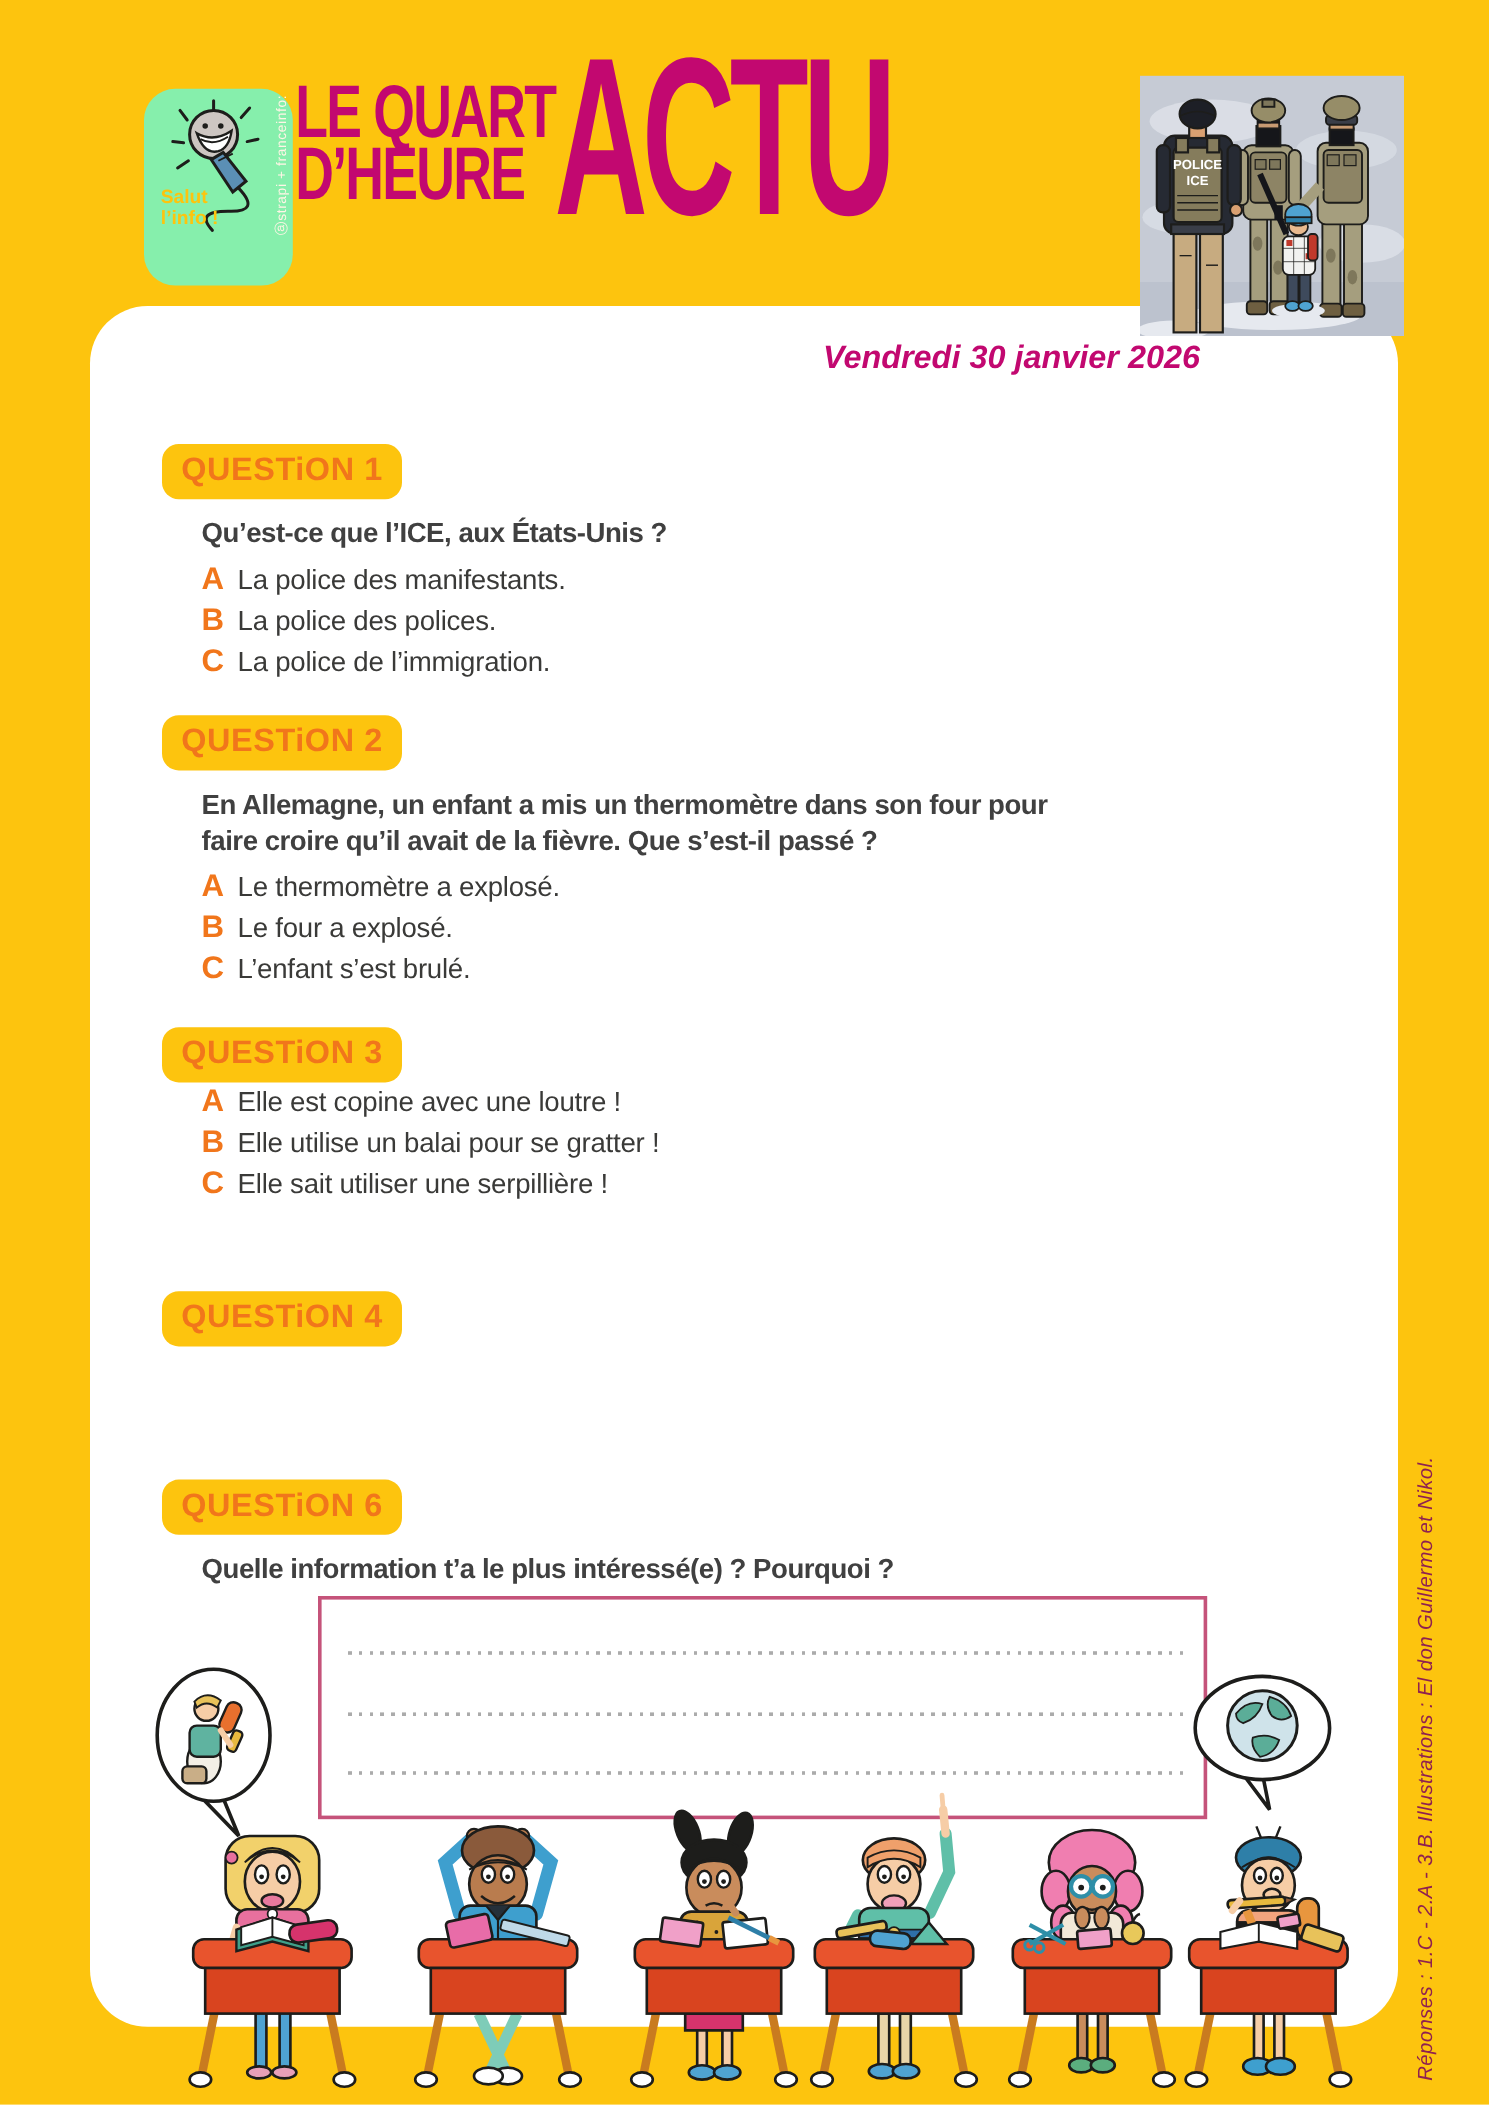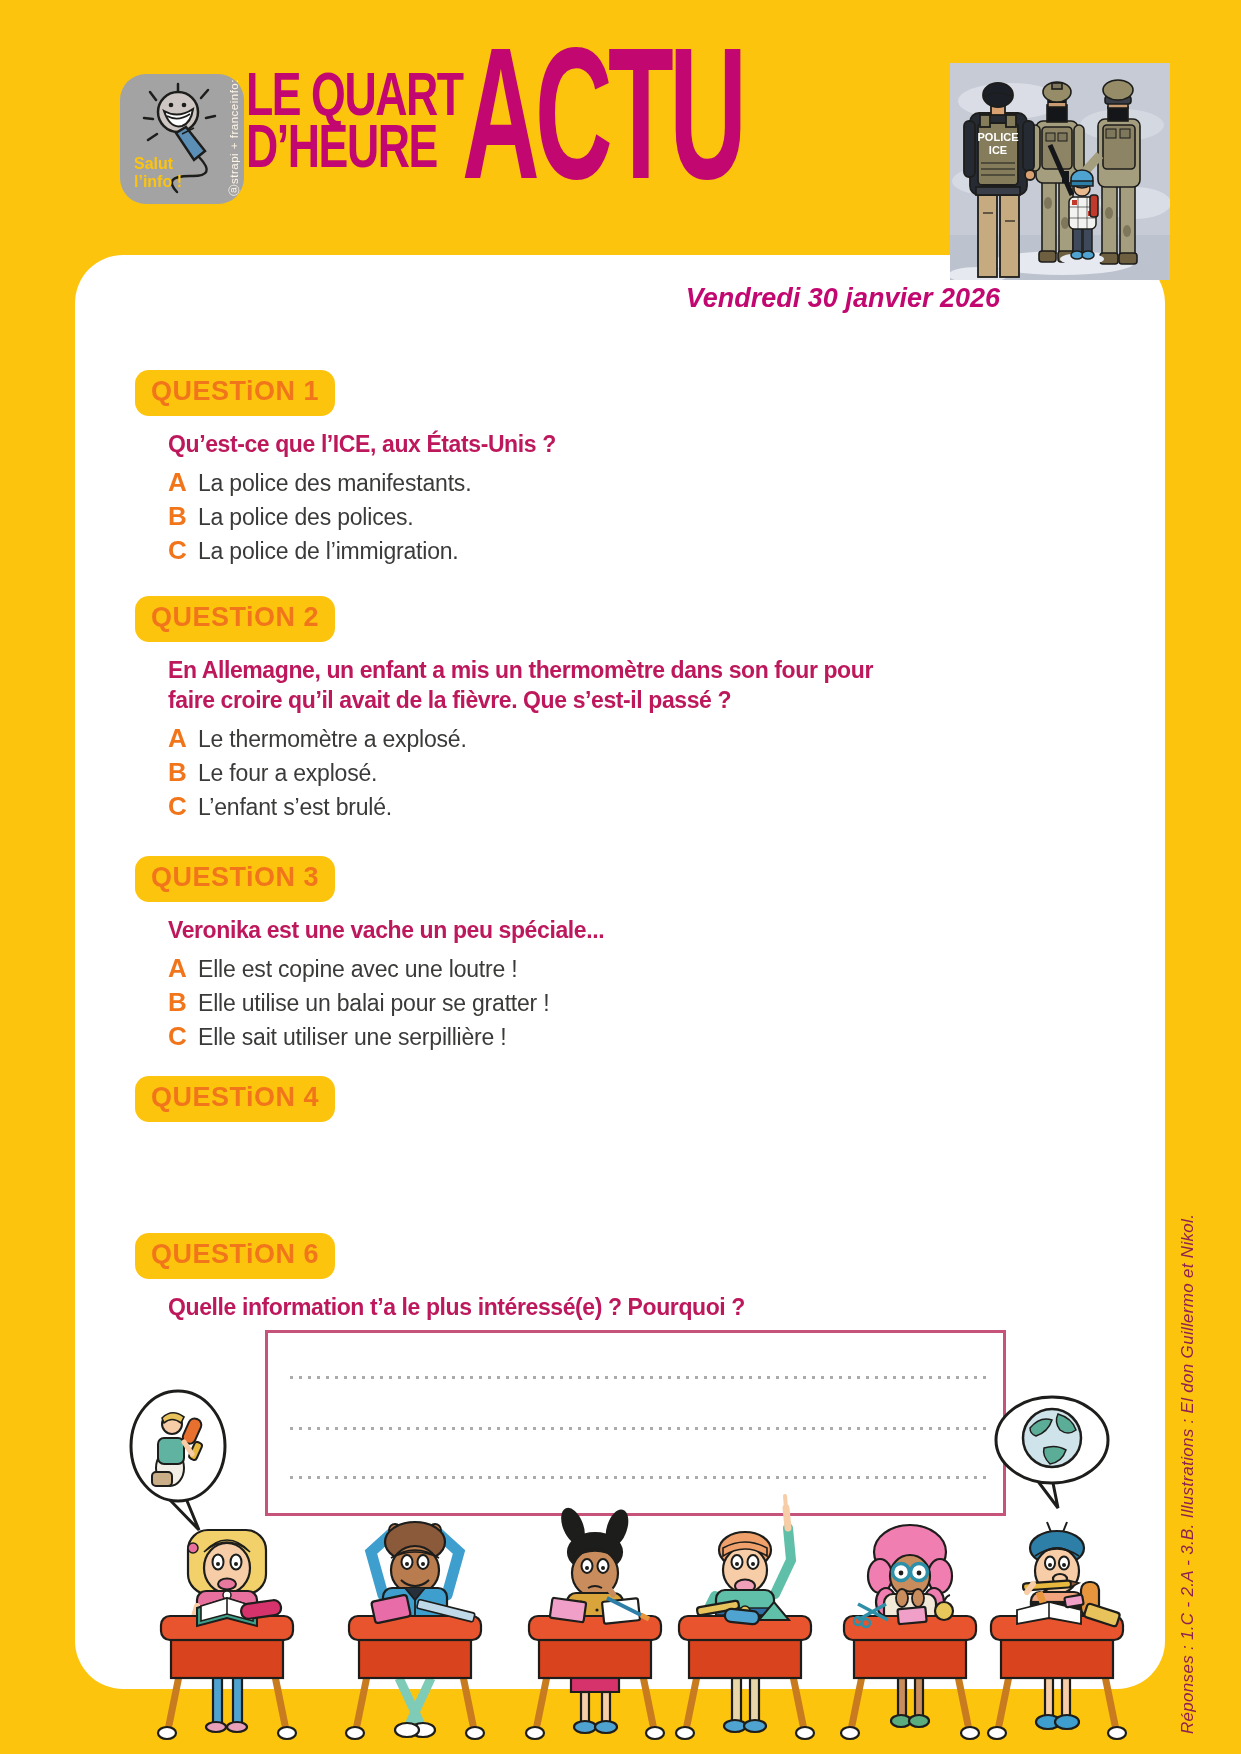--- a/index.html
+++ b/index.html
@@ -7,22 +7,22 @@
     position:relative; width:1241px; height:1754px;
     background:#FDC40E; overflow:hidden;
     font-family:"Liberation Sans", sans-serif; color:#3A3A38;
   }
   .content{
     position:absolute; left:75px; top:255px; width:1090px; height:1434px;
     background:#ffffff; border-radius:48px;
   }
   
   .logo{
-    position:absolute; left:120px; top:74px; width:124px; height:130px;
-    background:#a3a3a3; border-radius:26px;
+    position:absolute; left:120px; top:74px; width:124px; height:164px;
+    background:#86efac; border-radius:26px;
   }
   .logo svg{position:absolute; left:0; top:0;}
   .title-small{
     position:absolute; left:246px; top:68px;
     color:#C20870; font-weight:bold; font-size:62px; line-height:52px;
     letter-spacing:-2px; transform:scaleX(0.72); transform-origin:left top;
     white-space:nowrap;
   }
   .title-big{
     position:absolute; left:462px; top:20px;
@@ -43,21 +43,21 @@
   .q3{top:856px; width:740px;}
   .q4{top:1076px; width:885px;}
   .q5{top:1233px; width:820px;}
   .badge{
     display:inline-block; background:#FDC40E; color:#F1761B;
     font-weight:bold; font-size:27px; letter-spacing:0.5px;
     padding:6px 16px 9px 16px; border-radius:14px; white-space:nowrap;
   }
   .qtitle{
     margin:13px 0 8px 33px; font-size:23px; font-weight:bold;
-    color:#be185d; line-height:30px; letter-spacing:-0.4px;
+    color:#404040; line-height:30px; letter-spacing:-0.4px;
   }
   .opt{
     margin-left:33px; height:34px; display:flex; align-items:baseline;
     font-size:23px; color:#3A3A38; letter-spacing:-0.2px;
   }
   .opt .letter{
     color:#F1761B; font-weight:bold; font-size:26px; width:30px; flex:0 0 30px;
   }
   
   .answer-box{
@@ -248,21 +248,20 @@
       <span>Le four a explosé.</span>
     </div>
     <div class="opt">
       <span class="letter">C</span>
       <span>L’enfant s’est brulé.</span>
     </div>
   </section>
 
   <section class="qsection q3">
     <span class="badge">QUESTiON 3</span>
-    <div class="qtitle">Veronika est une vache un peu spéciale...</div>
     <div class="opt">
       <span class="letter">A</span>
       <span>Elle est copine avec une loutre !</span>
     </div>
     <div class="opt">
       <span class="letter">B</span>
       <span>Elle utilise un balai pour se gratter !</span>
     </div>
     <div class="opt">
       <span class="letter">C</span>

